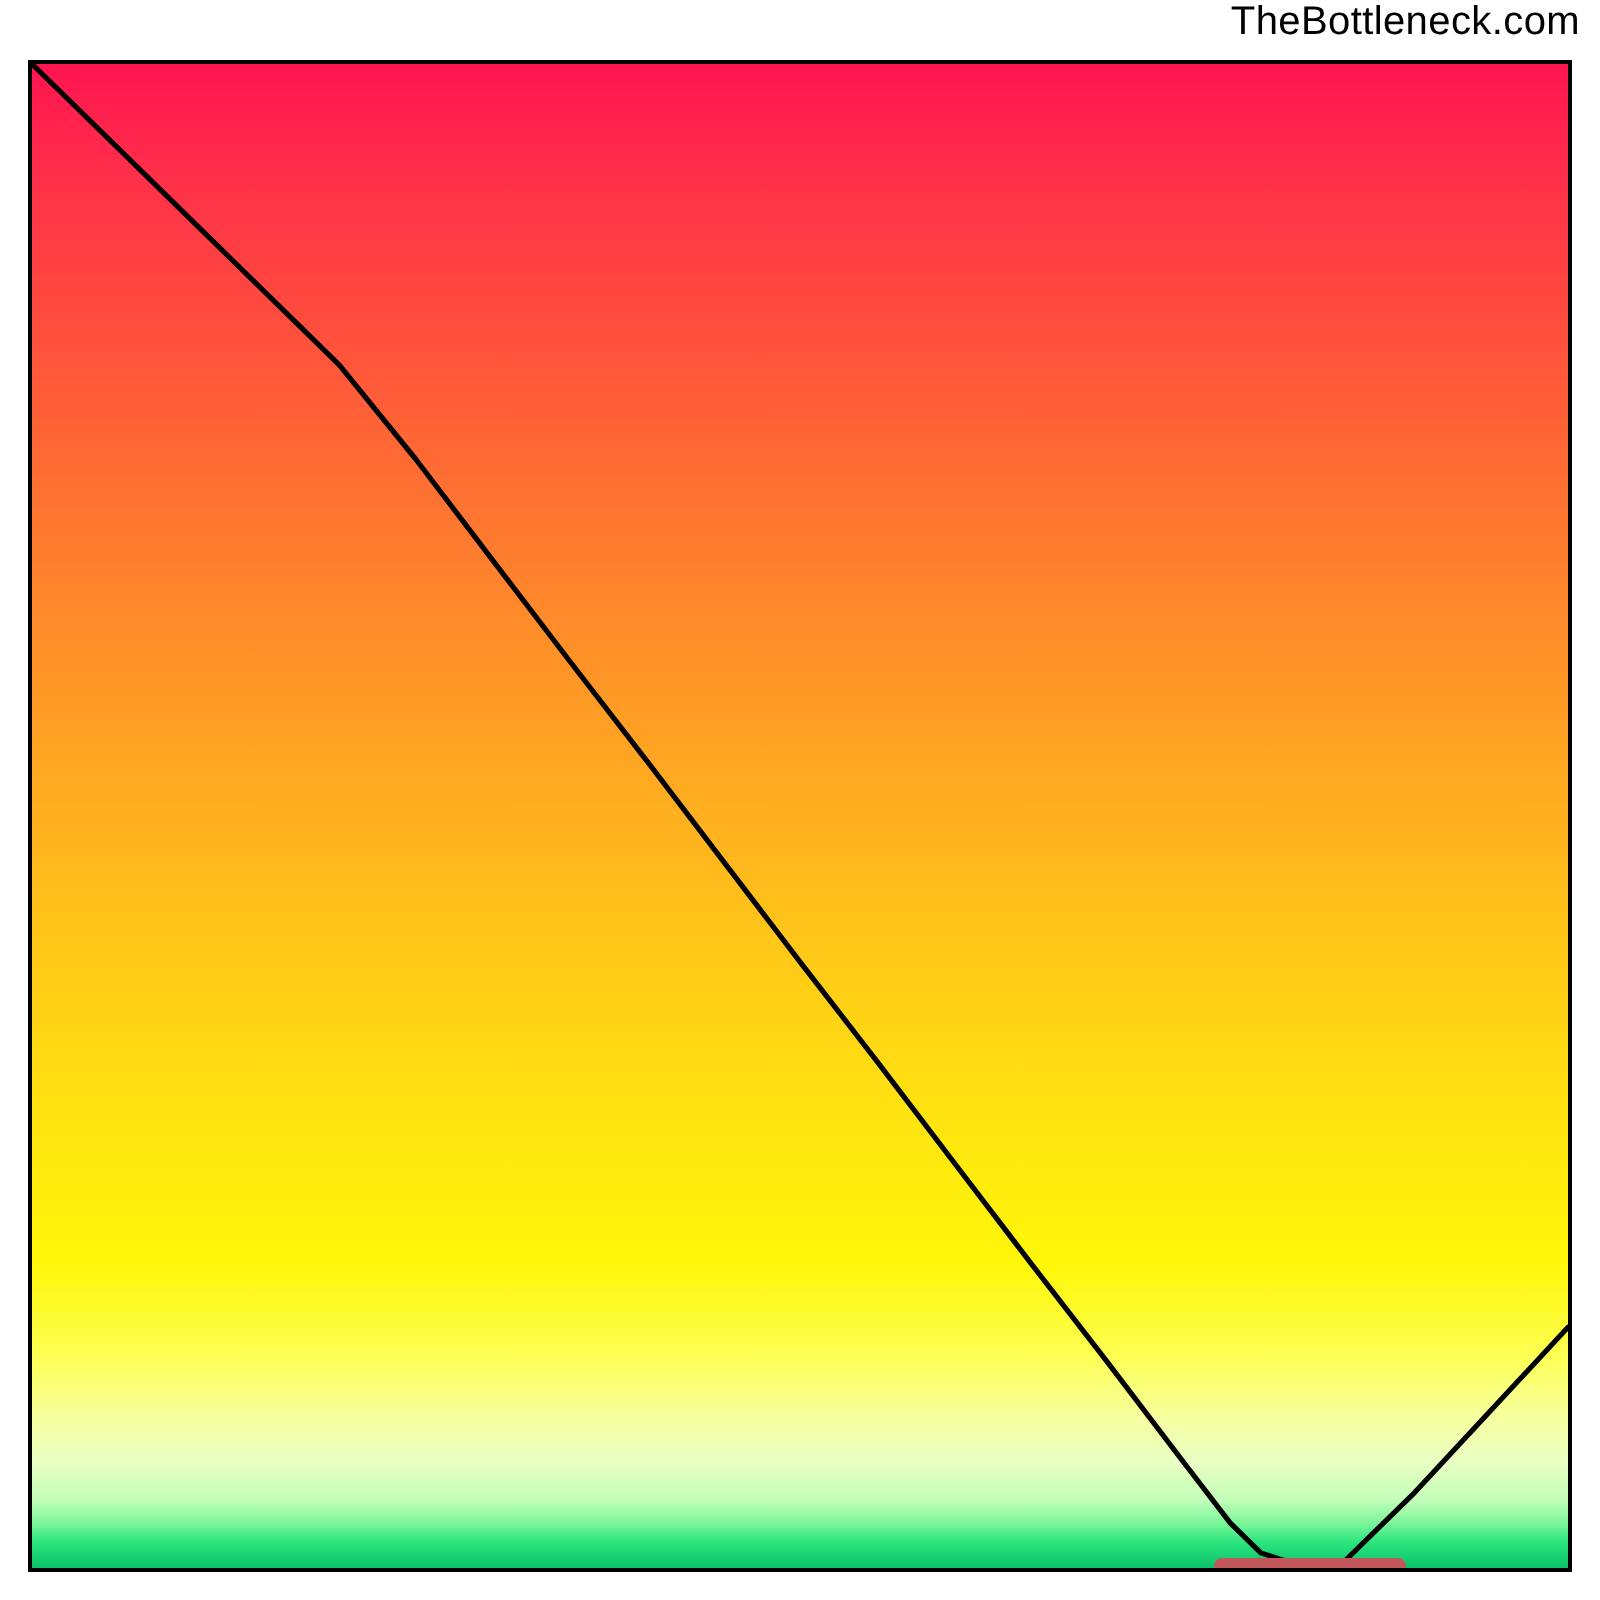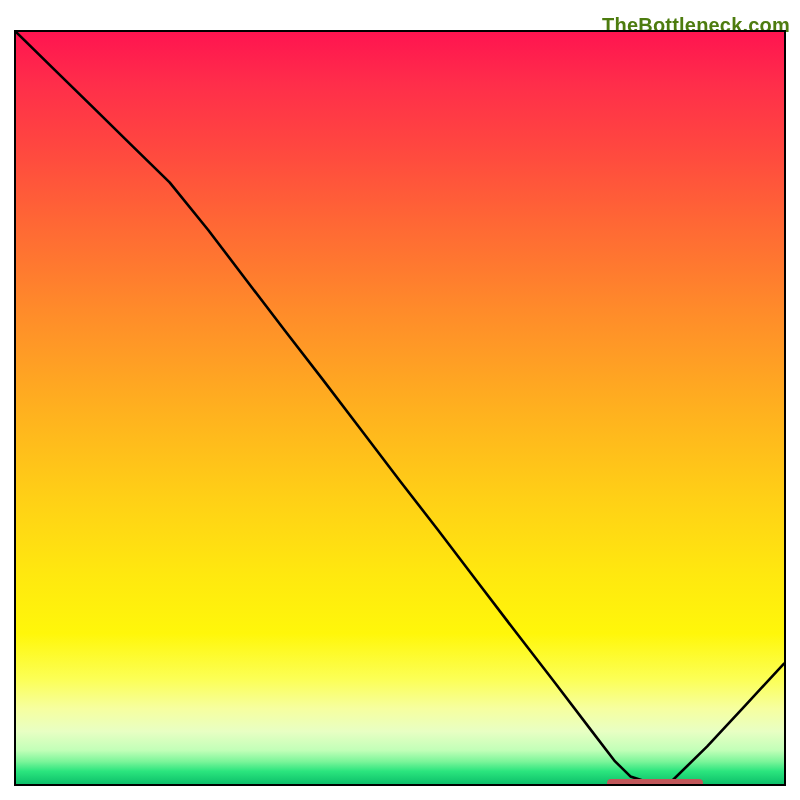--- a/index.html
+++ b/index.html
@@ -11,25 +11,25 @@
     font-family: Arial, Helvetica, sans-serif;
     overflow: hidden;
   }
   .stage {
     position: relative;
     width: 800px;
     height: 800px;
   }
   .watermark {
     position: absolute;
-    top: 14px;
+    top: 0;
     right: 10px;
     font-size: 20px;
-    font-weight: 700;
-    color: #4d7c0f;
+    font-weight: 400;
+    color: #000000;
     letter-spacing: 0.2px;
   }
   .plot {
     position: absolute;
     left: 14px;
     top: 30px;
     width: 772px;
     height: 756px;
     border: 2.5px solid #000;
     box-sizing: border-box;

